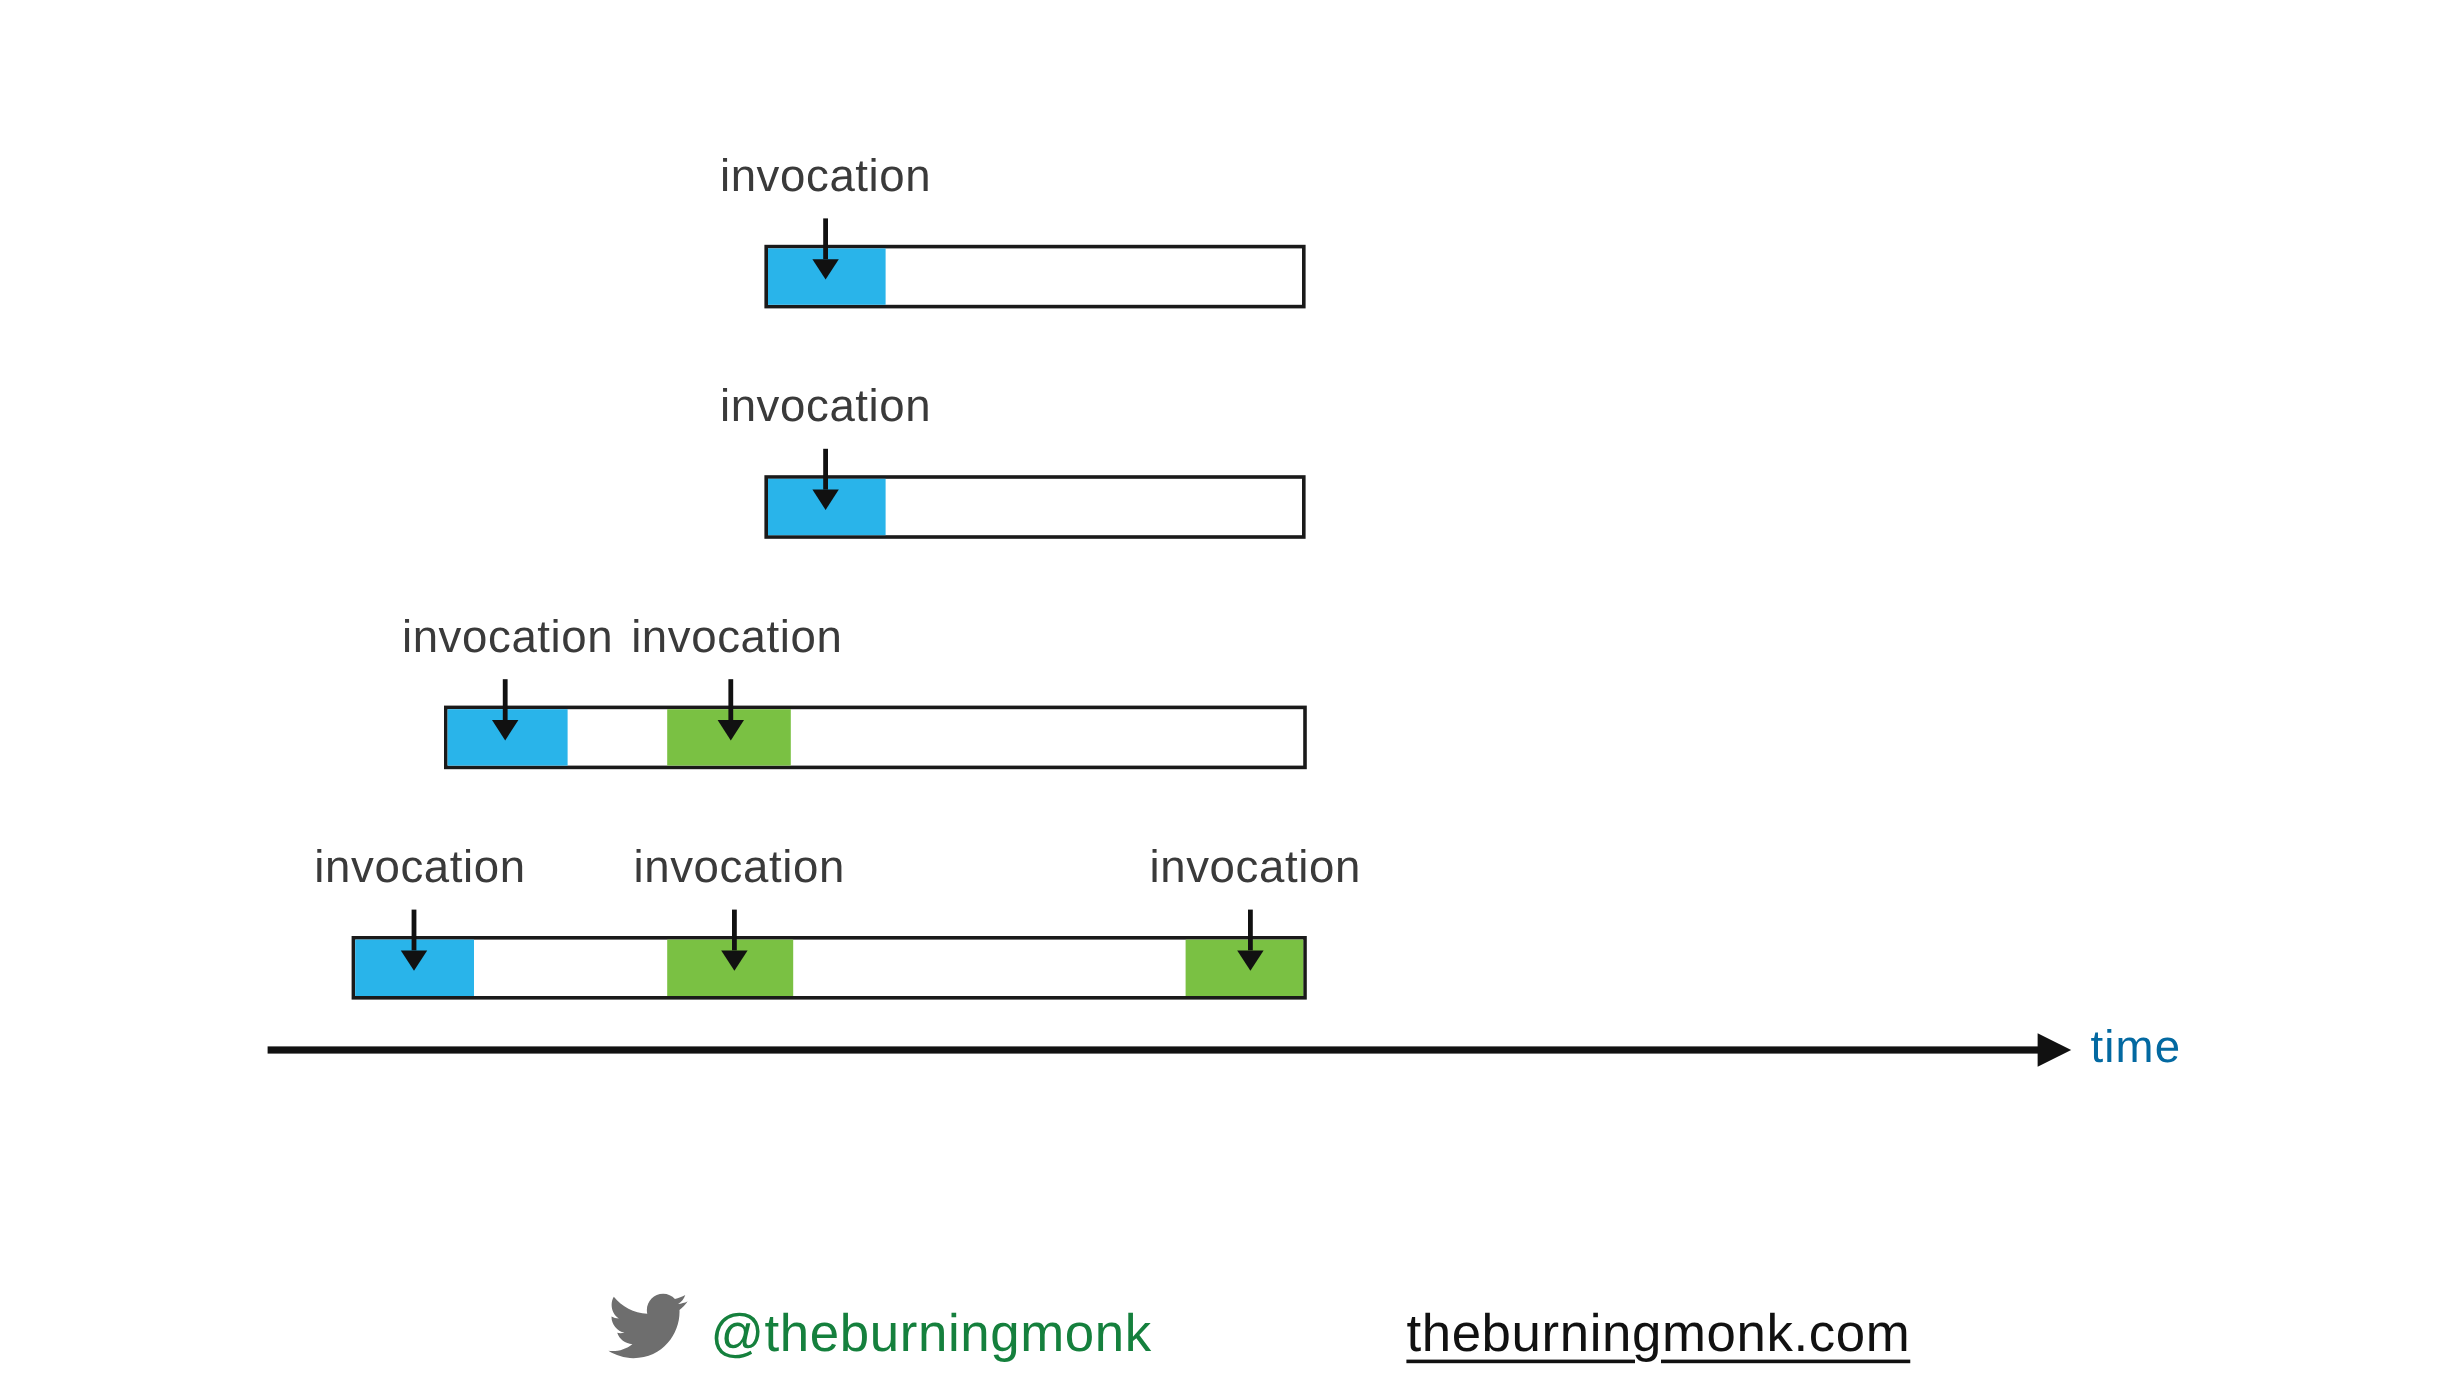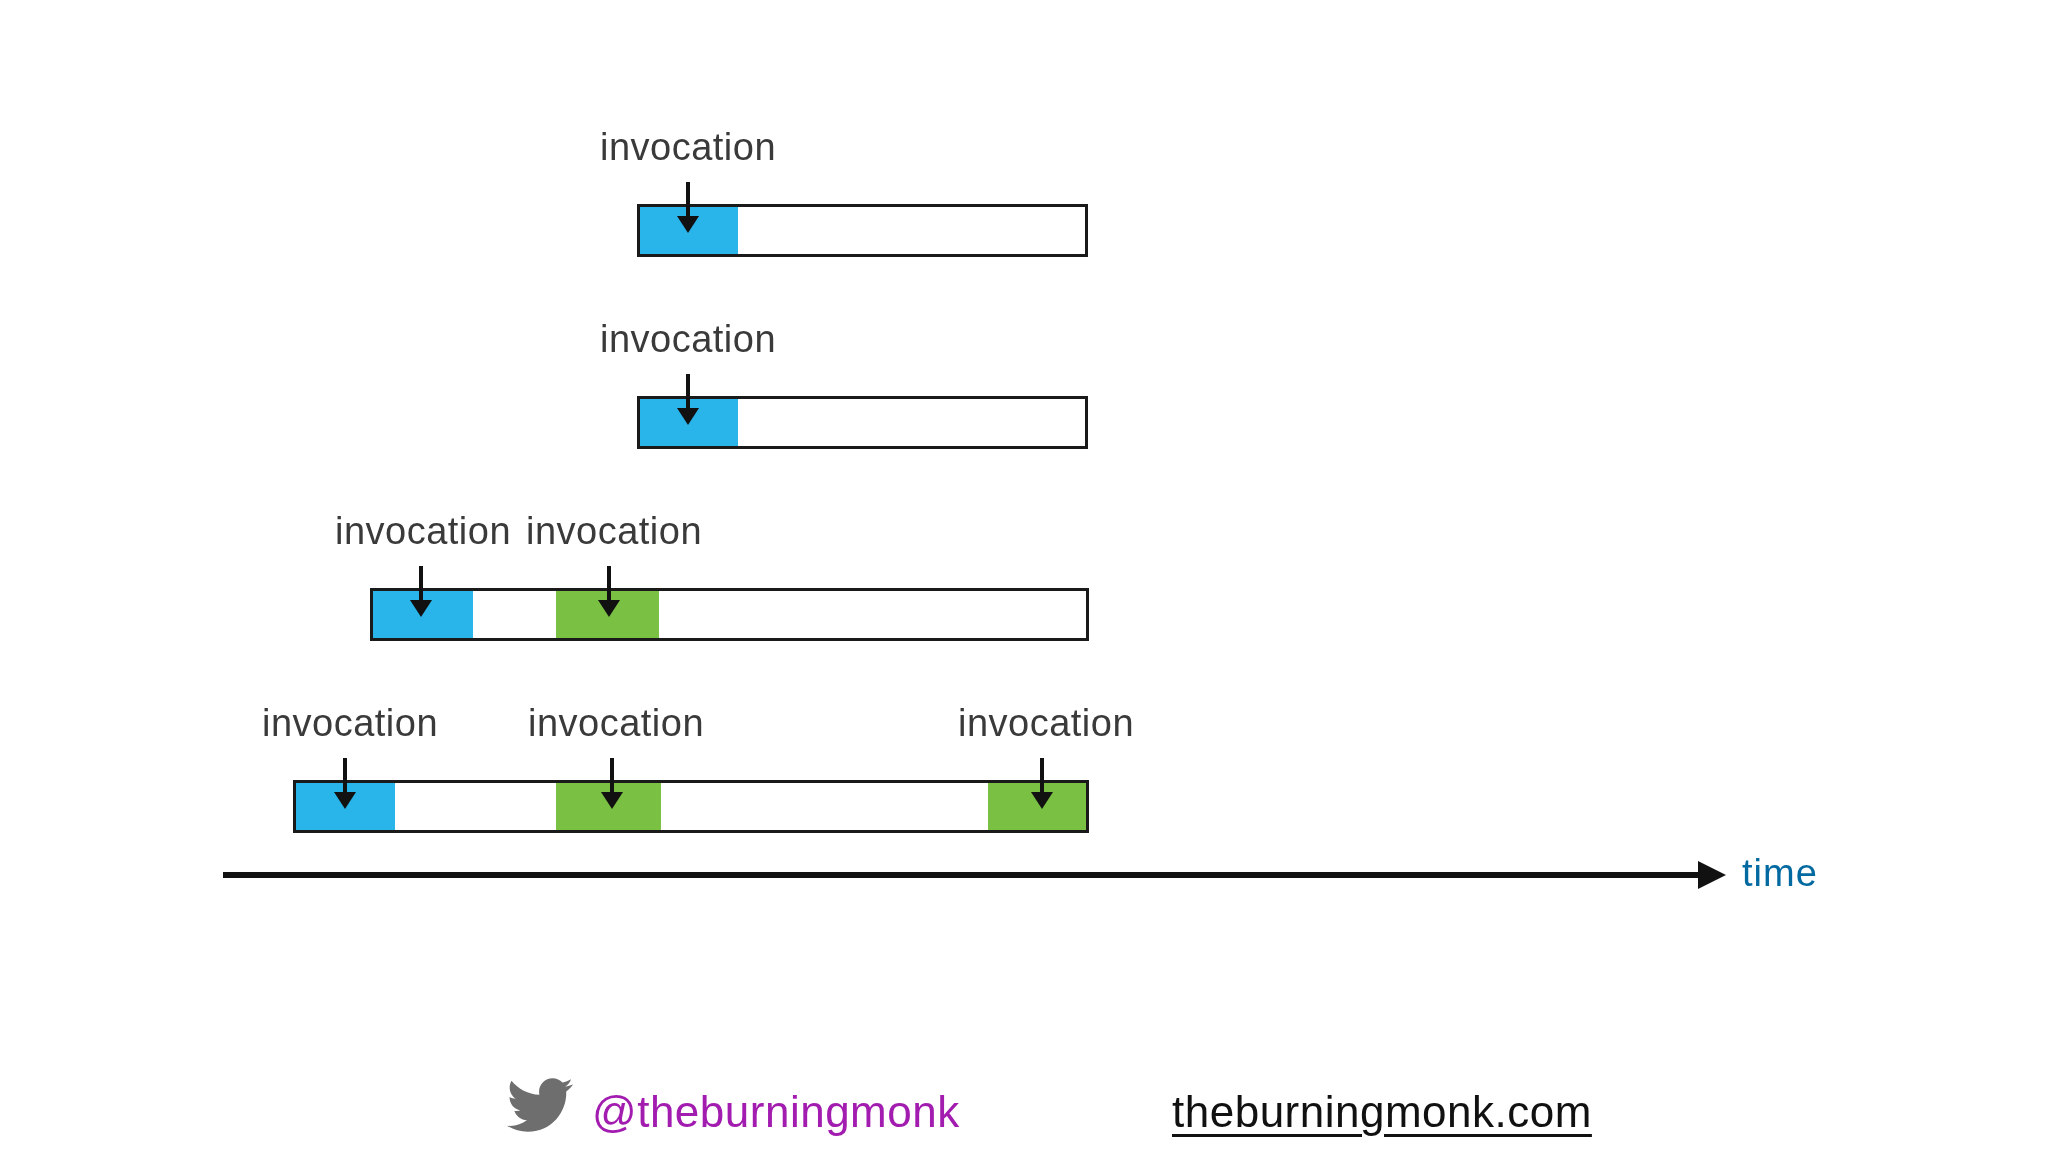--- a/index.html
+++ b/index.html
@@ -44,21 +44,21 @@
   }
   .axis-label{
     position:absolute;left:1742px;top:852px;
     font-size:38px;font-weight:300;letter-spacing:1px;color:#0369a1;
   }
 
   
   .tw-icon{position:absolute;left:500px;top:1072px;width:80px;height:66px;}
   .tw-handle{
     position:absolute;left:592px;top:1090px;
-    font-size:44px;line-height:1;color:#a21caf;font-weight:400;letter-spacing:0.5px;
+    font-size:44px;line-height:1;color:#15803d;font-weight:400;letter-spacing:0.5px;
   }
   .site-link{
     position:absolute;left:1172px;top:1090px;
     font-size:44px;line-height:1;color:#111;font-weight:400;letter-spacing:0.5px;
     text-decoration:underline;text-decoration-thickness:3px;text-underline-offset:7px;
     cursor:pointer;
   }
 </style>
 </head>
 <body>

